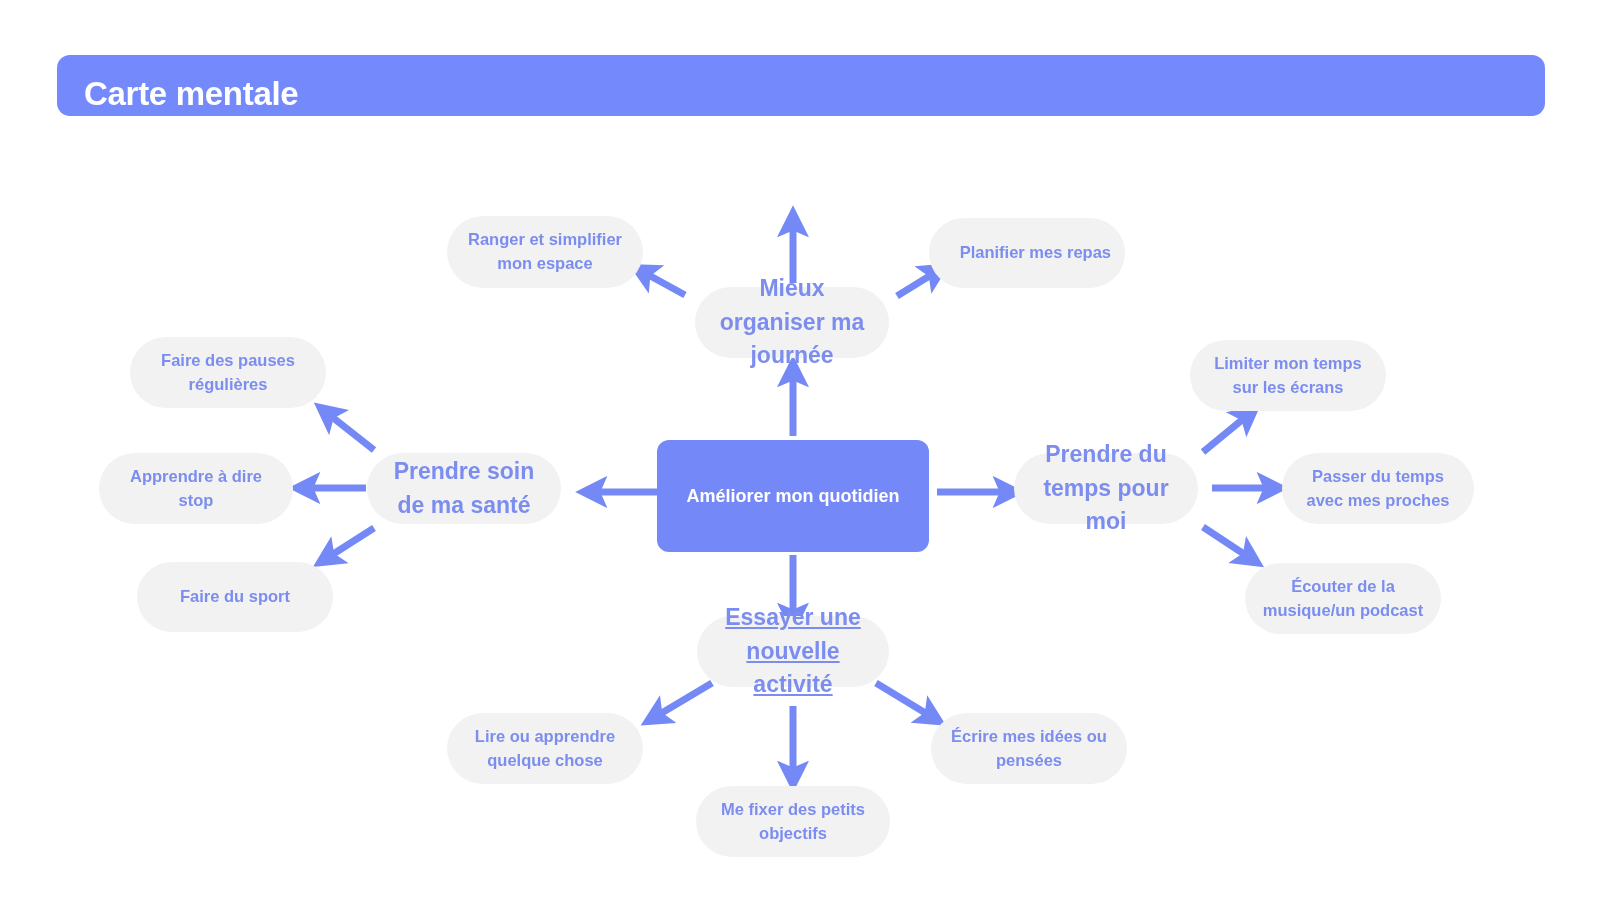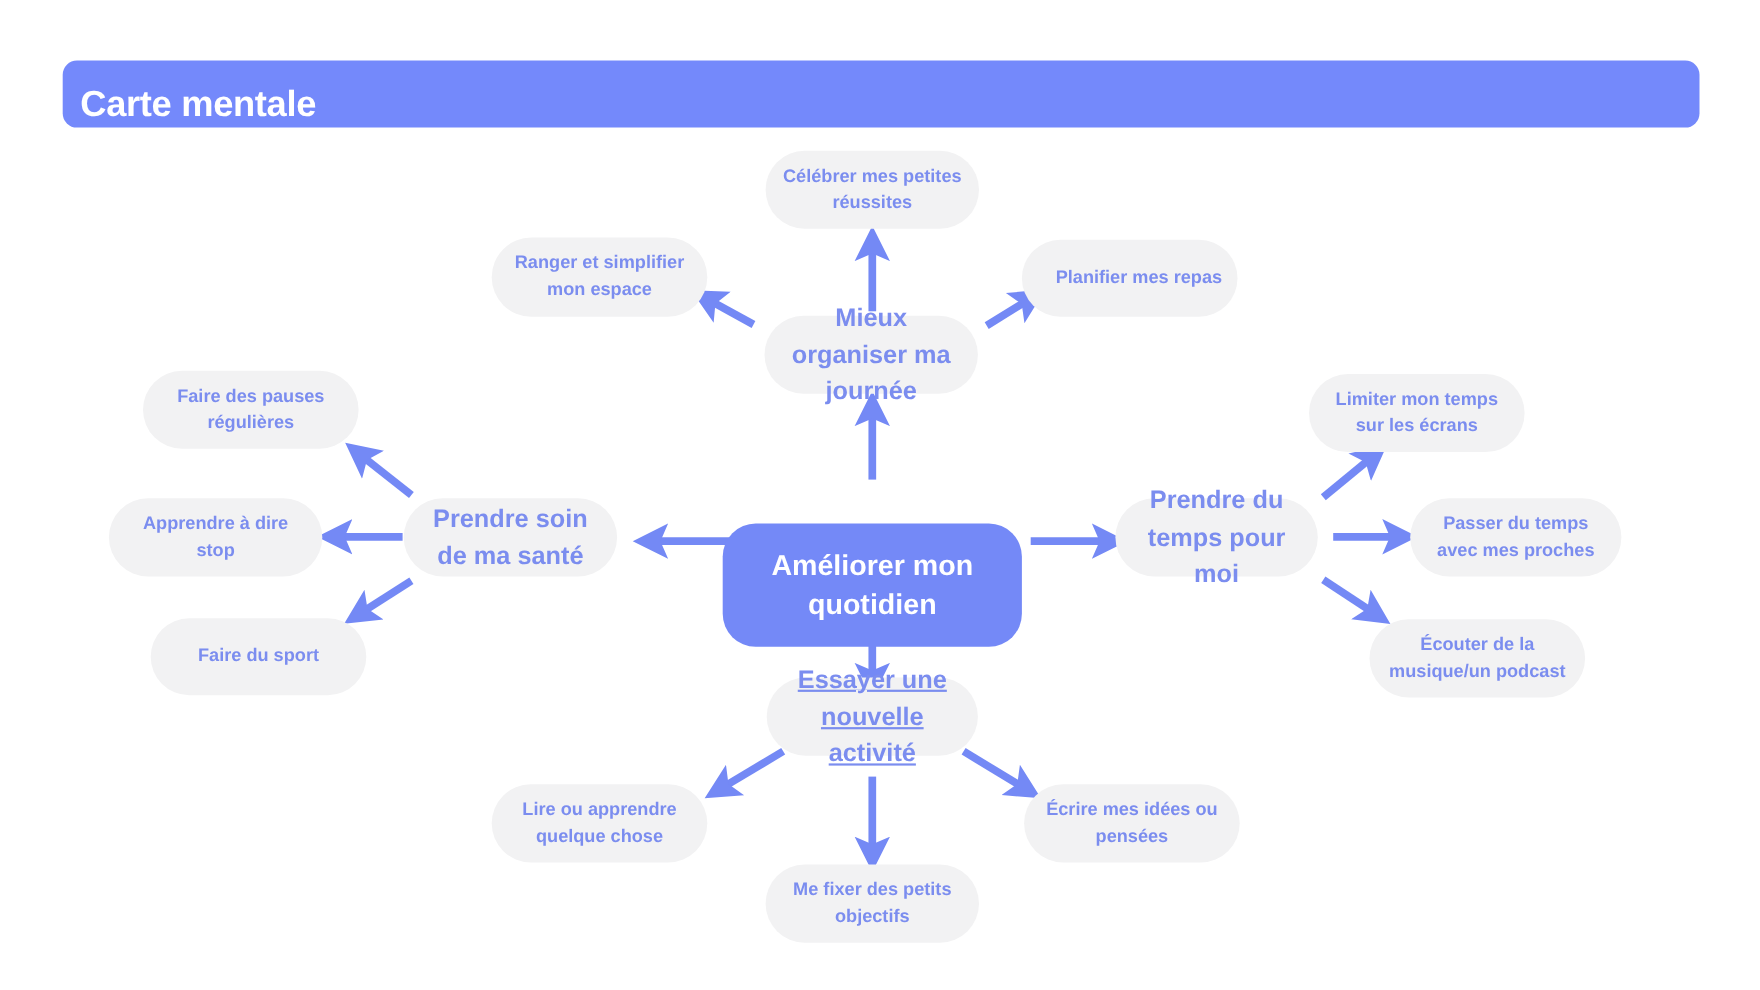--- a/index.html
+++ b/index.html
@@ -29,21 +29,21 @@
     background: #7489fb;
     border-radius: 13px;
     display: flex;
     align-items: center;
   }
   .header-title {
     color: #ffffff;
     font-size: 33px;
     font-weight: bold;
     letter-spacing: -0.3px;
-    padding-left: 16px;
+    padding-left: 27px;
     line-height: 1;
     white-space: nowrap;
     margin-top: 16px;
   }
 
   
   #arrows {
     position: absolute;
     left: 0;
     top: 0;
@@ -68,25 +68,24 @@
     line-height: 1.45;
     padding: 4px 14px;
   }
   .node.branch {
     font-size: 23px;
     border-radius: 36px;
   }
   .node.root {
     background: #7489f7;
     color: #ffffff;
-    font-size: 26px;
+    font-size: 18px;
     font-weight: bold;
-    border-radius: 30px;
+    border-radius: 12px;
     line-height: 1.35;
-    margin-top: 36px;
   }
   .node span {
     display: block;
     width: 100%;
   }
 </style>
 </head>
 <body>
 
 <div id="canvas">
@@ -126,23 +125,20 @@
     </g>
   </svg>
 
   <div class="node root" style="left:657px; top:440px; width:272px; height:112px;">
     <span>Améliorer mon quotidien</span>
   </div>
 
   <div class="node branch" style="left:695px; top:287px; width:194px; height:71px;">
     <span>Mieux organiser ma journée</span>
   </div>
-  <div class="node" style="left:696px; top:137px; width:194px; height:71px;">
-    <span>Célébrer mes petites réussites</span>
-  </div>
   <div class="node" style="left:447px; top:216px; width:196px; height:72px;">
     <span>Ranger et simplifier mon espace</span>
   </div>
   <div class="node" style="left:929px; top:218px; width:196px; height:70px;text-align:right;">
     <span>Planifier mes repas</span>
   </div>
 
   <div class="node branch" style="left:367px; top:453px; width:194px; height:71px;">
     <span>Prendre soin de ma santé</span>
   </div>

